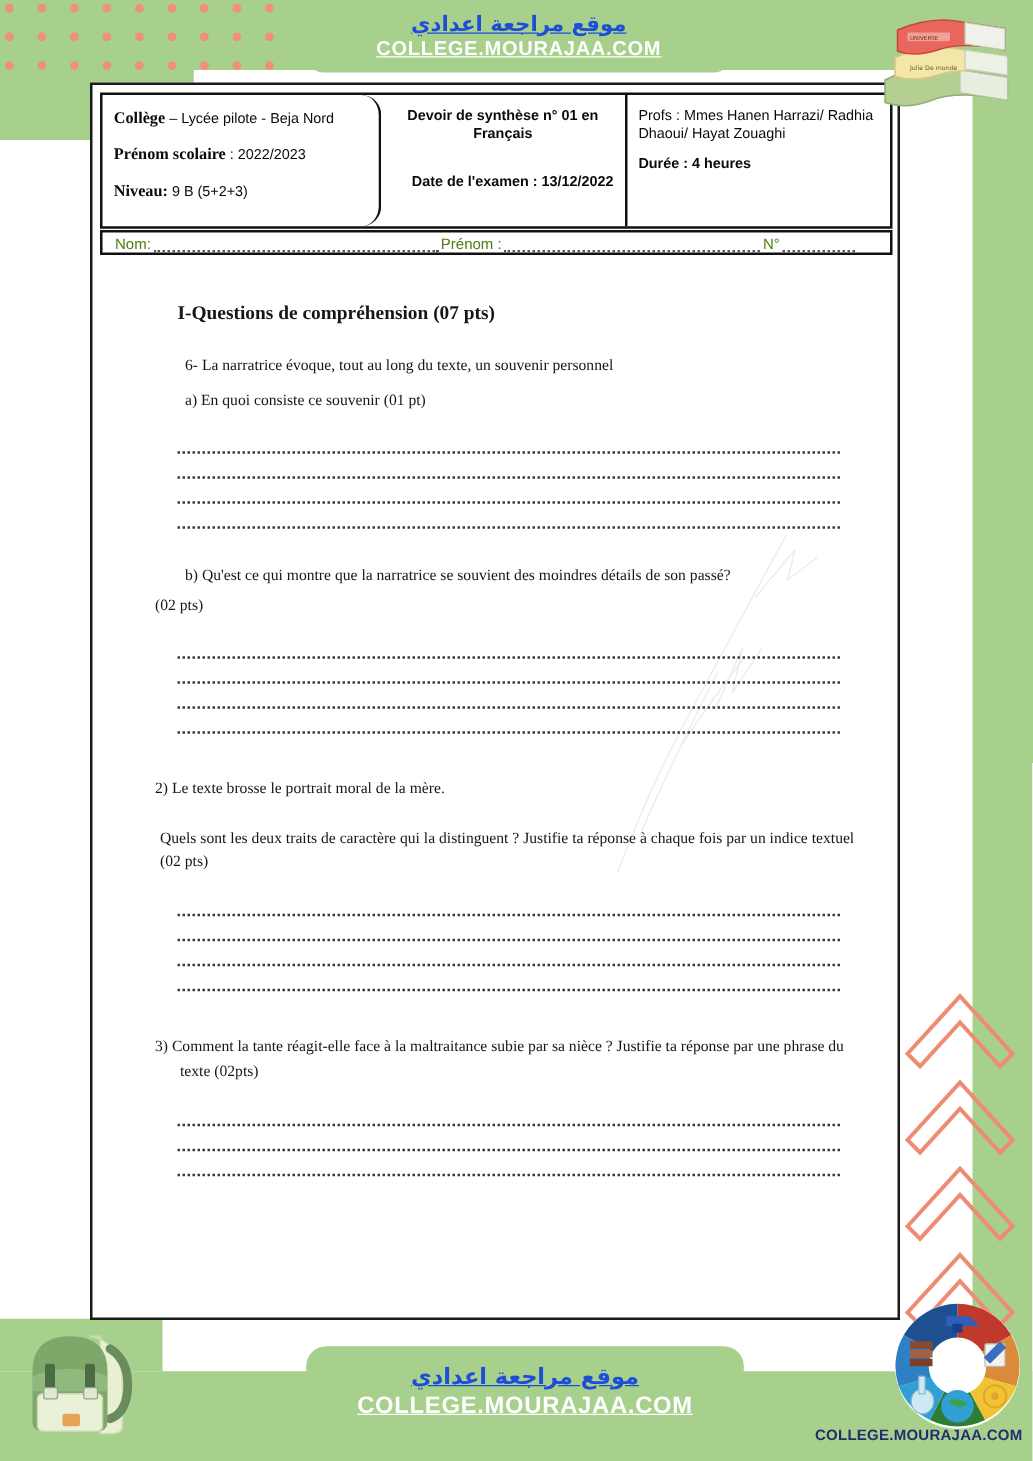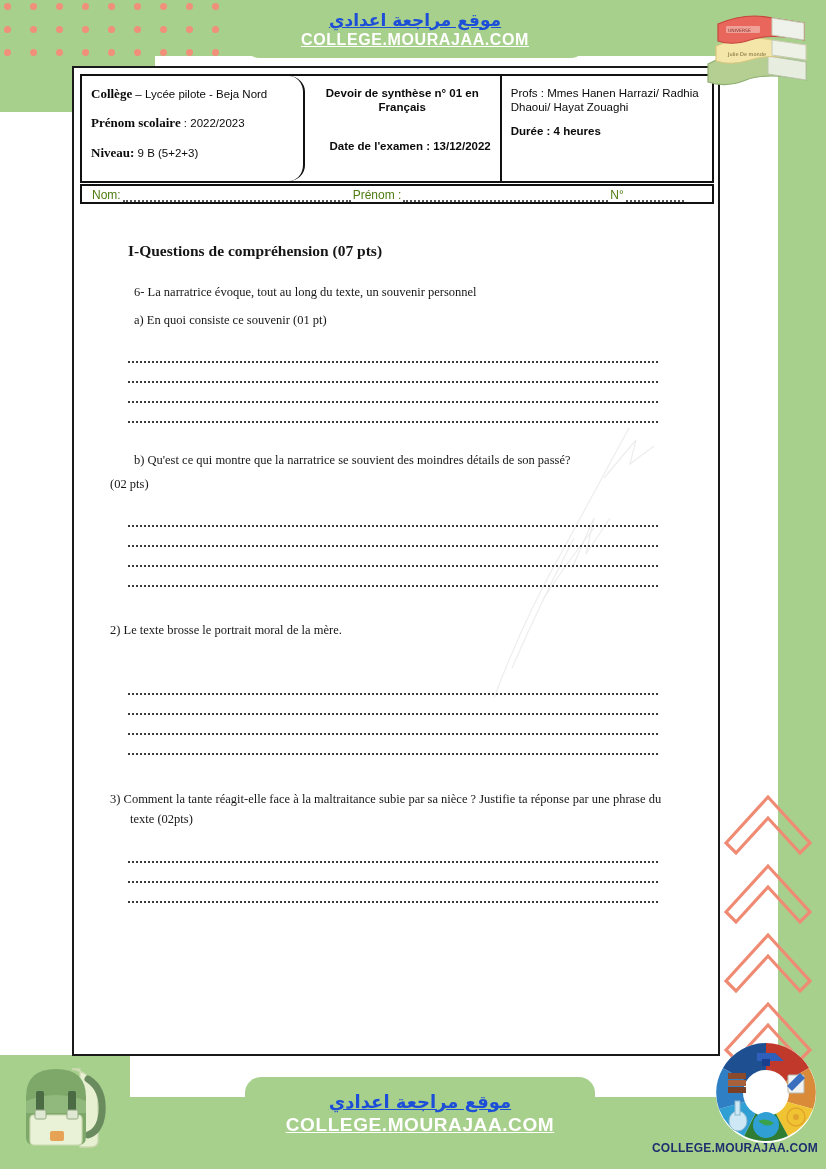--- a/index.html
+++ b/index.html
@@ -189,21 +189,21 @@
     height: 9px;
     margin: 0 2px;
   }
   .f-nom  { width: 228px; }
   .f-pre  { width: 205px; }
   .f-num  { width: 58px; }
 
   
   .body-area {
     position: absolute;
-    left: 0; top: 156px;
+    left: 14px; top: 156px;
     width: 634px; height: 826px;
     padding: 14px 20px 0 36px;
     font-family: "Liberation Serif", serif;
     color: #161616;
   }
 
   .sec-title {
     font-size: 15.5px;
     font-weight: bold;
     margin: 4px 0 24px 18px;
@@ -413,20 +413,21 @@
         <div class="aline"></div>
         <div class="aline"></div>
         <div class="aline"></div>
         <div class="aline"></div>
       </div>
 
     <div class="gap-l"></div>
 
     <div class="q-flat">2) Le texte brosse le portrait moral de la mère.</div>
     <div class="gap-s"></div>
+    <div class="q-flat2">Quels sont les deux traits de caractère qui la distinguent ? Justifie ta réponse à chaque fois par un indice textuel (02 pts)</div>
 
     <div class="answer-lines" id="al2">
         <div class="aline"></div>
         <div class="aline"></div>
         <div class="aline"></div>
         <div class="aline"></div>
       </div>
 
     <div class="gap-l"></div>
 

